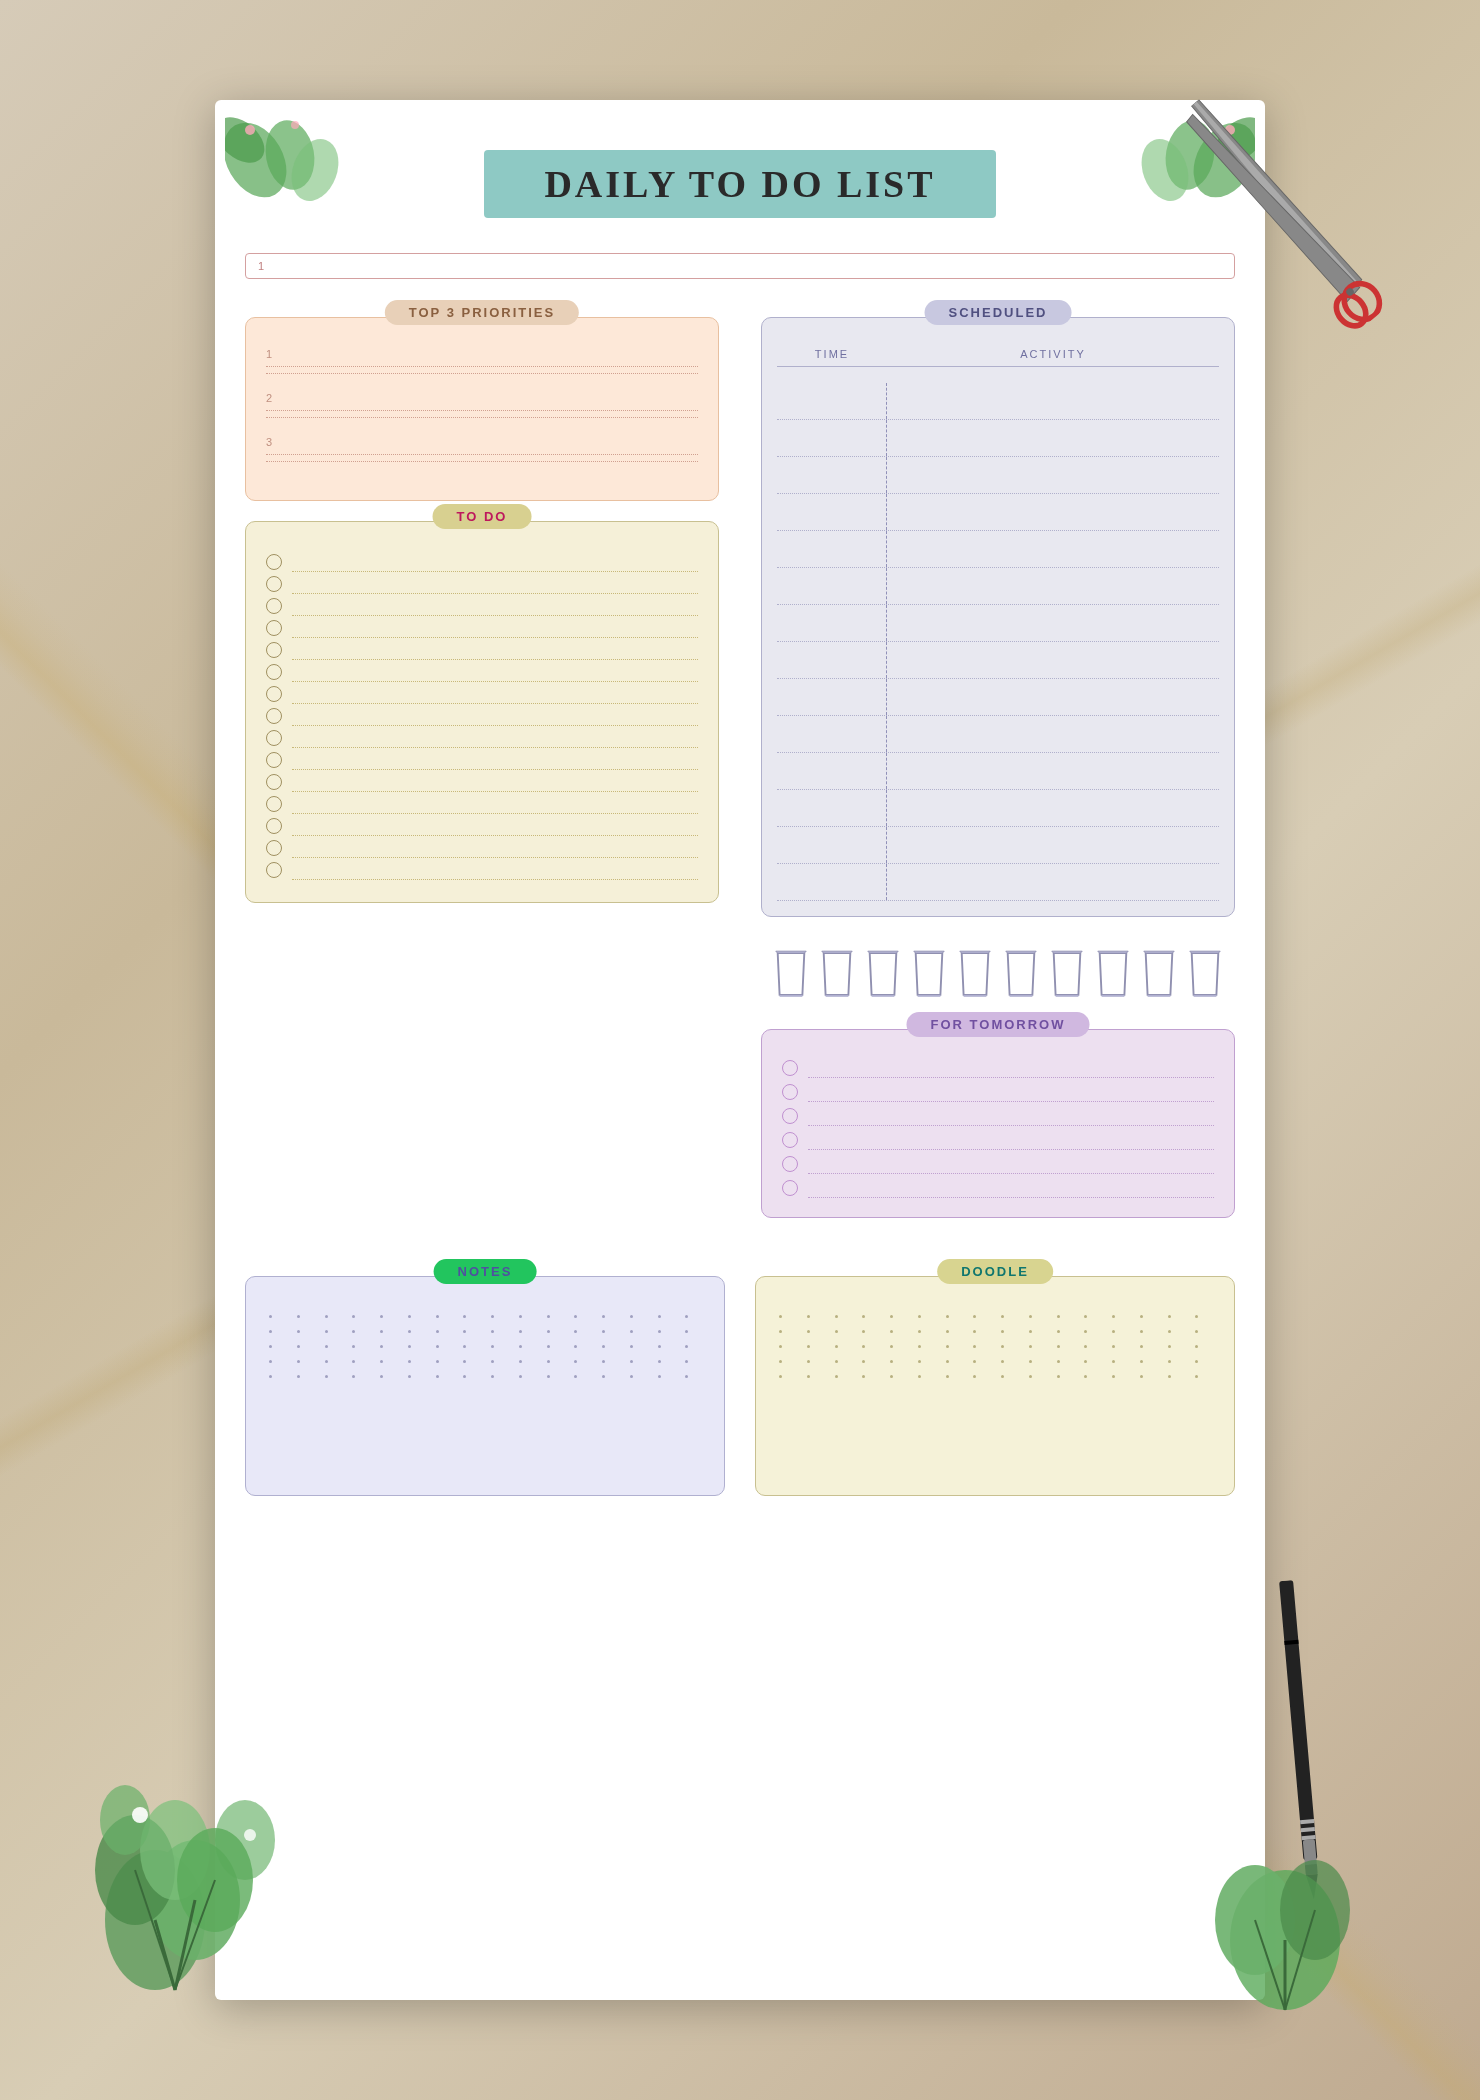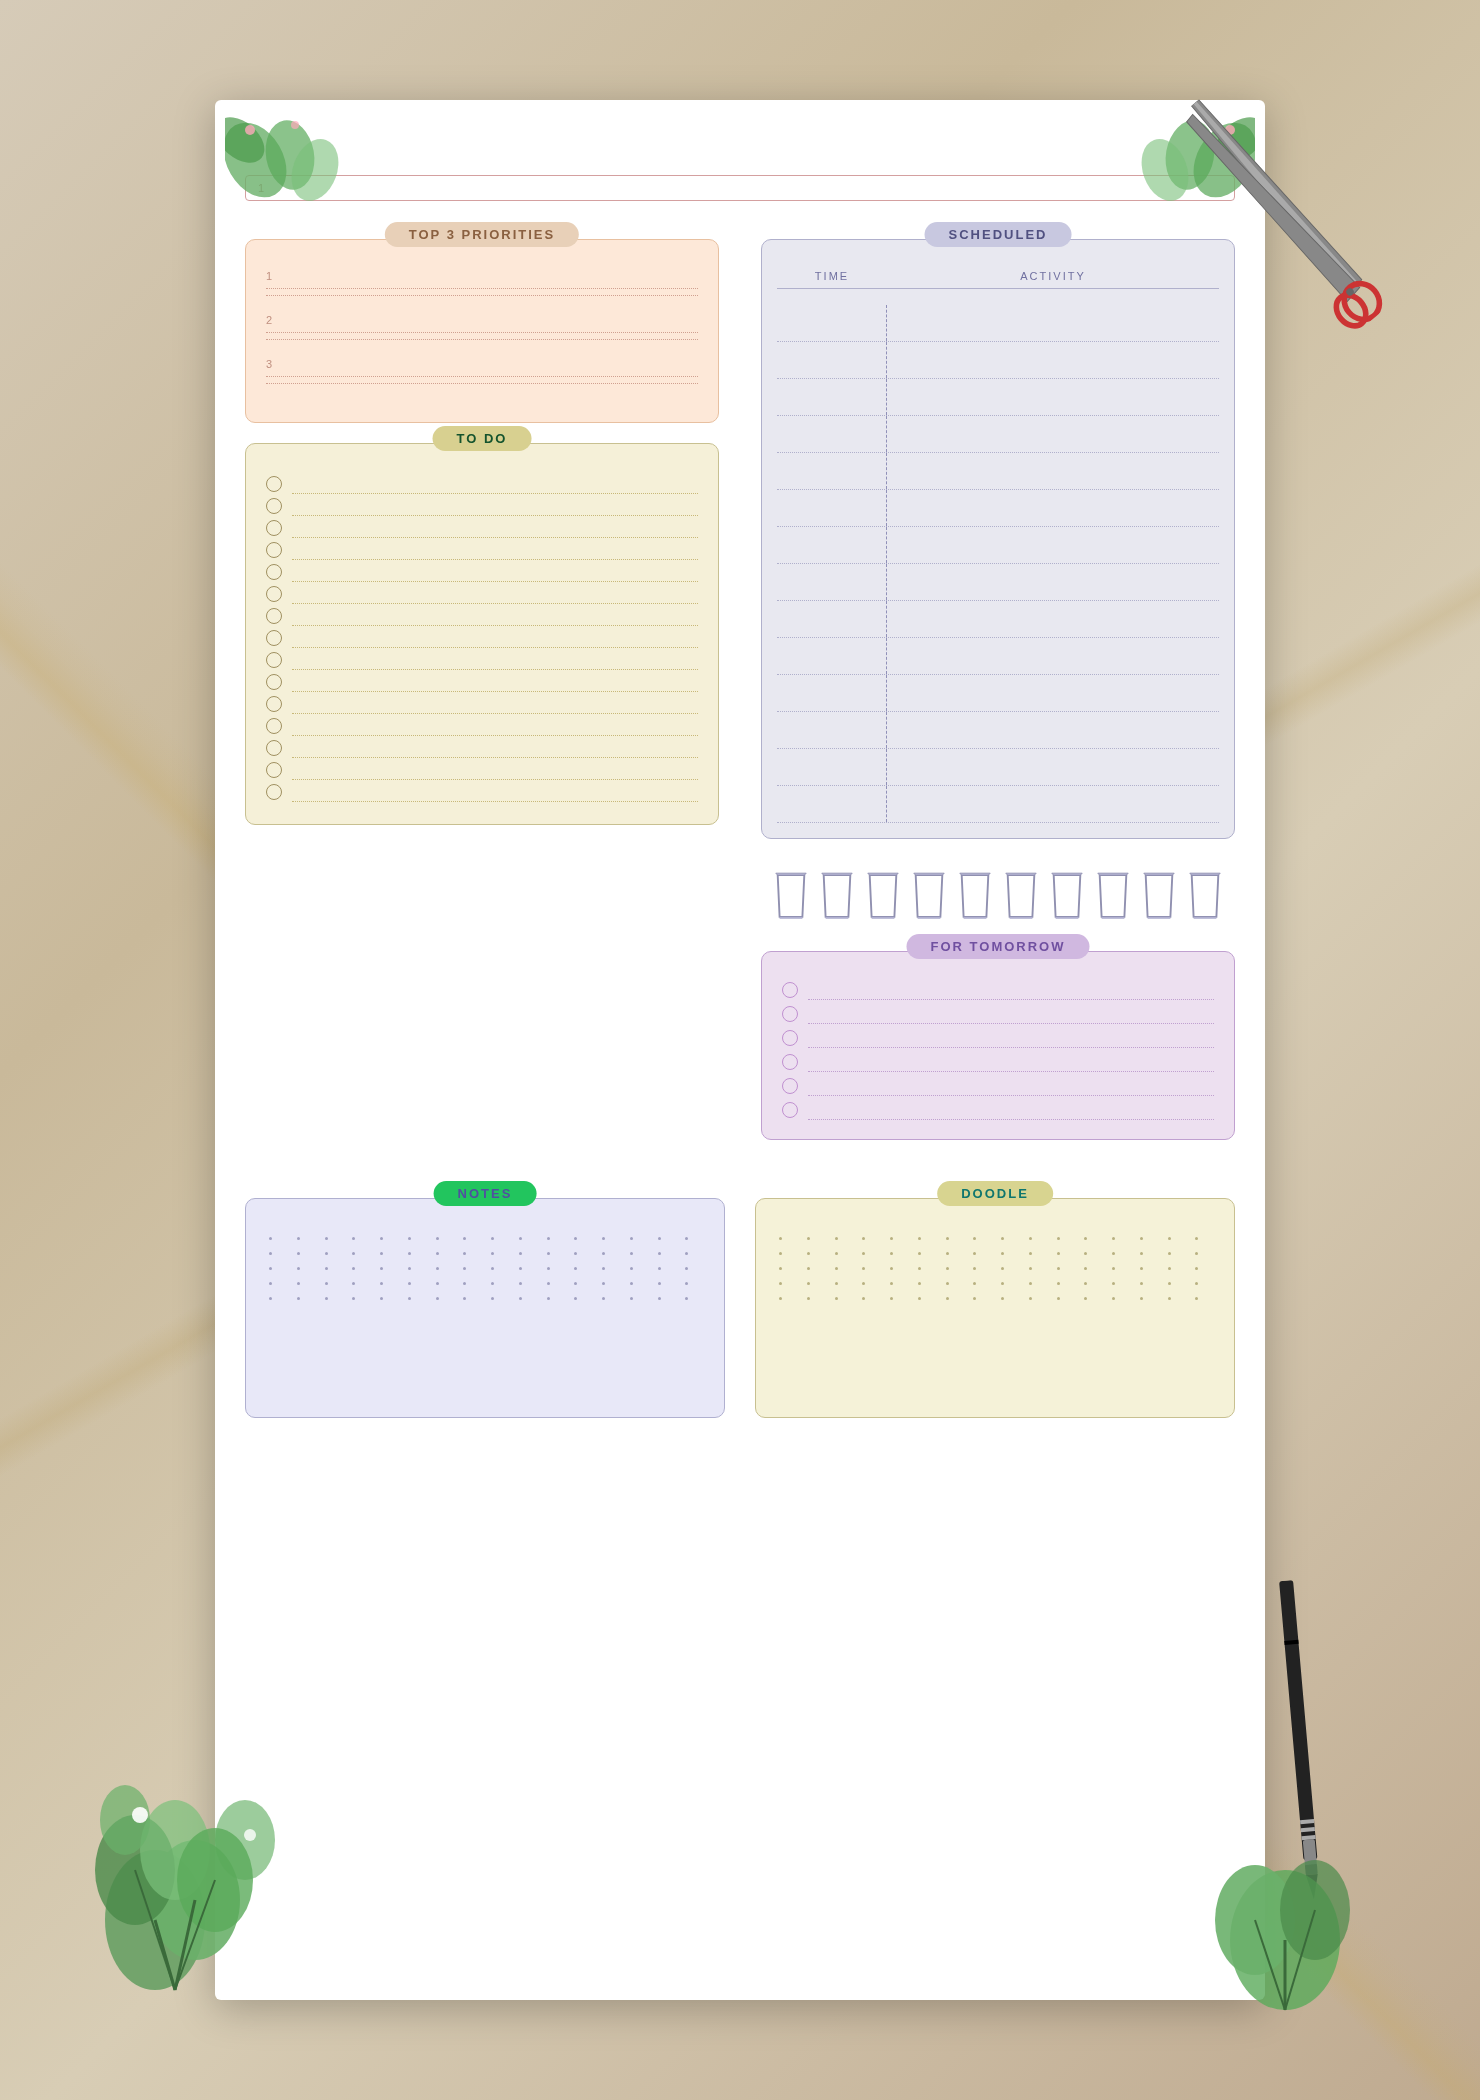--- a/index.html
+++ b/index.html
@@ -379,21 +379,21 @@
     .doodle-dot {
       width: 3px;
       height: 3px;
       background: #b8b080;
       border-radius: 50%;
     }
 
     
     .title-priorities { background: #e8d0b8; color: #8a6040; }
     .title-scheduled { background: #c8c8e0; color: #505080; }
-    .title-todo { background: #d8d090; color: #14532d; }
+    .title-todo { background: #d8d090; color: #be185d; }
     .title-tomorrow { background: #d0b8e0; color: #7050a0; text-align: right; }
     .title-notes { background: #22c55e; color: #5050a0; }
     .title-doodle { background: #d8d490; color: #0f766e; }
 
     
     .leaf-decor {
       width: 120px;
       height: 100px;
     }
 
@@ -473,20 +473,23 @@
       <circle cx="70" cy="15" r="4" fill="#ffaabb" opacity="0.7"></circle>
     </svg>
     <svg class="leaf-decor leaf-corner right" viewBox="0 0 120 100" xmlns="http://www.w3.org/2000/svg" style="transform: scaleX(-1);">
       <ellipse cx="30" cy="50" rx="28" ry="40" fill="#6ab06a" opacity="0.8" transform="rotate(-30 30 50)"></ellipse>
       <ellipse cx="65" cy="45" rx="24" ry="35" fill="#5aaa5a" opacity="0.7" transform="rotate(-10 65 45)"></ellipse>
       <ellipse cx="90" cy="60" rx="22" ry="32" fill="#7ac07a" opacity="0.6" transform="rotate(20 90 60)"></ellipse>
       <ellipse cx="15" cy="30" rx="18" ry="28" fill="#4a9a4a" opacity="0.7" transform="rotate(-50 15 30)"></ellipse>
       <circle cx="25" cy="20" r="5" fill="#ffaabb" opacity="0.8"></circle>
     </svg>
 
+    <div class="page-title-banner">
+      <span class="page-title">DAILY TO DO LIST</span>
+    </div>
   </div>
 
   <div class="date-row">
     <span class="date-label" style="color:#c08080; font-size:11px; letter-spacing:1px; font-family:sans-serif;">1</span>
   </div>
 
   <div class="main-grid">
 
     <div class="left-col">
 

